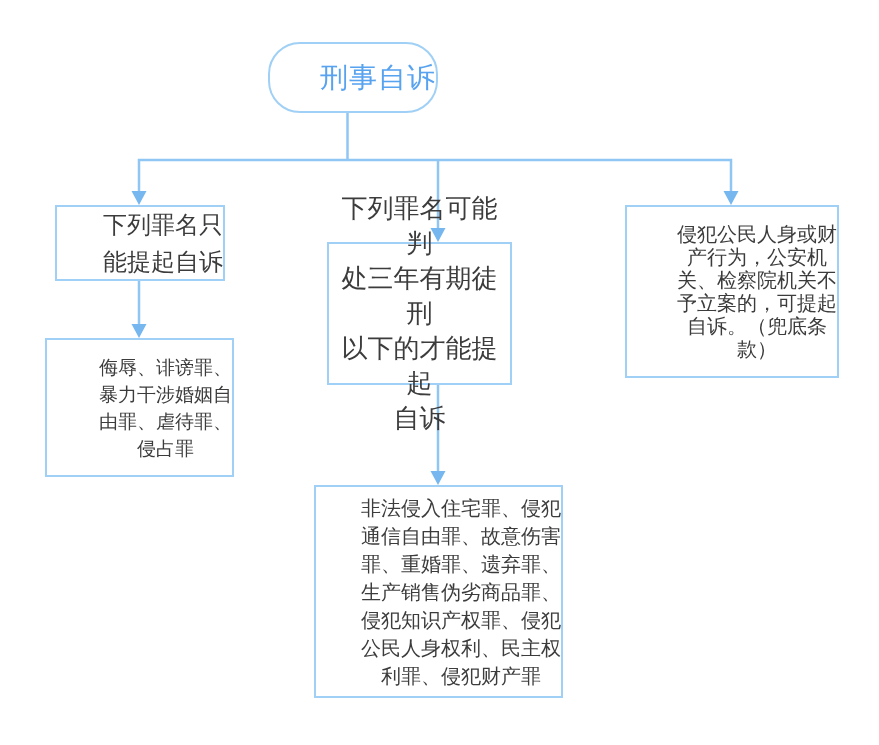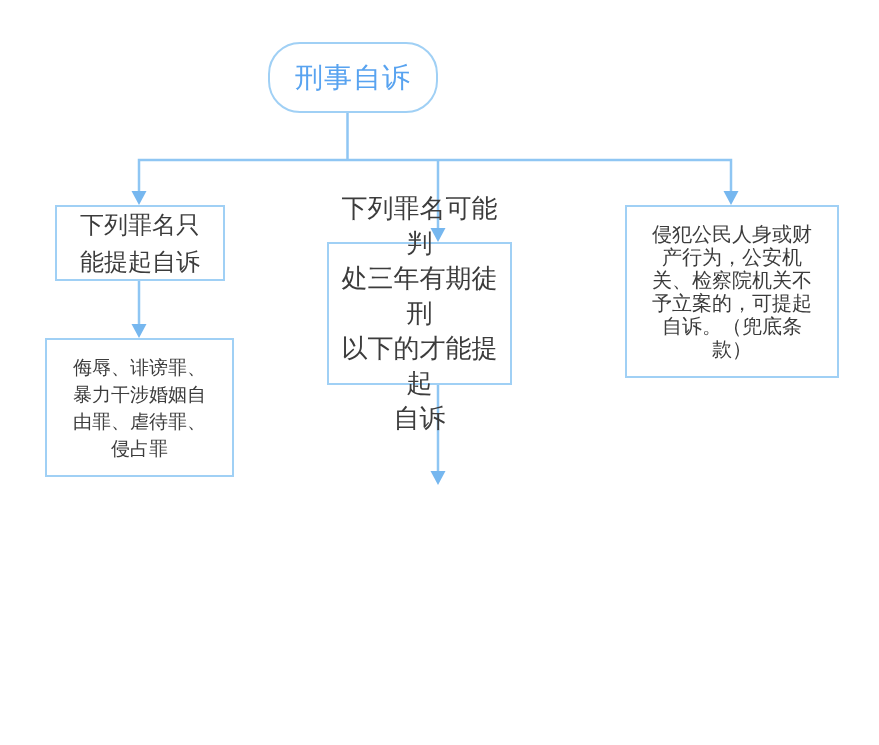--- a/index.html
+++ b/index.html
@@ -23,21 +23,21 @@
     height: 745px;
     pointer-events: none;
   }
   .node {
     position: absolute;
     box-sizing: border-box;
     background: #ffffff;
     border: 2px solid var(--box-border, #a0d0f5);
     display: flex;
     align-items: center;
-    justify-content: center;
+    justify-content: flex-end;
     text-align: center;
     white-space: pre-line;
     color: var(--body-text, #3c3c3c);
   }
   .node-root {
     left: 268px;
     top: 42px;
     width: 170px;
     height: 71px;
     border-radius: 32px;
@@ -129,20 +129,29 @@
 能提起自诉</span>
   </div>
 
   <div class="node node-middle-header">
     <span>下列罪名可能判
 处三年有期徒刑
 以下的才能提起
 自诉</span>
   </div>
 
+  <div class="node node-middle-detail">
+    <span>非法侵入住宅罪、侵犯
+通信自由罪、故意伤害
+罪、重婚罪、遗弃罪、
+生产销售伪劣商品罪、
+侵犯知识产权罪、侵犯
+公民人身权利、民主权
+利罪、侵犯财产罪</span>
+  </div>
 
   <div class="node node-right-header">
     <span>侵犯公民人身或财
 产行为，公安机
 关、检察院机关不
 予立案的，可提起
 自诉。（兜底条
 款）</span>
   </div>
 

